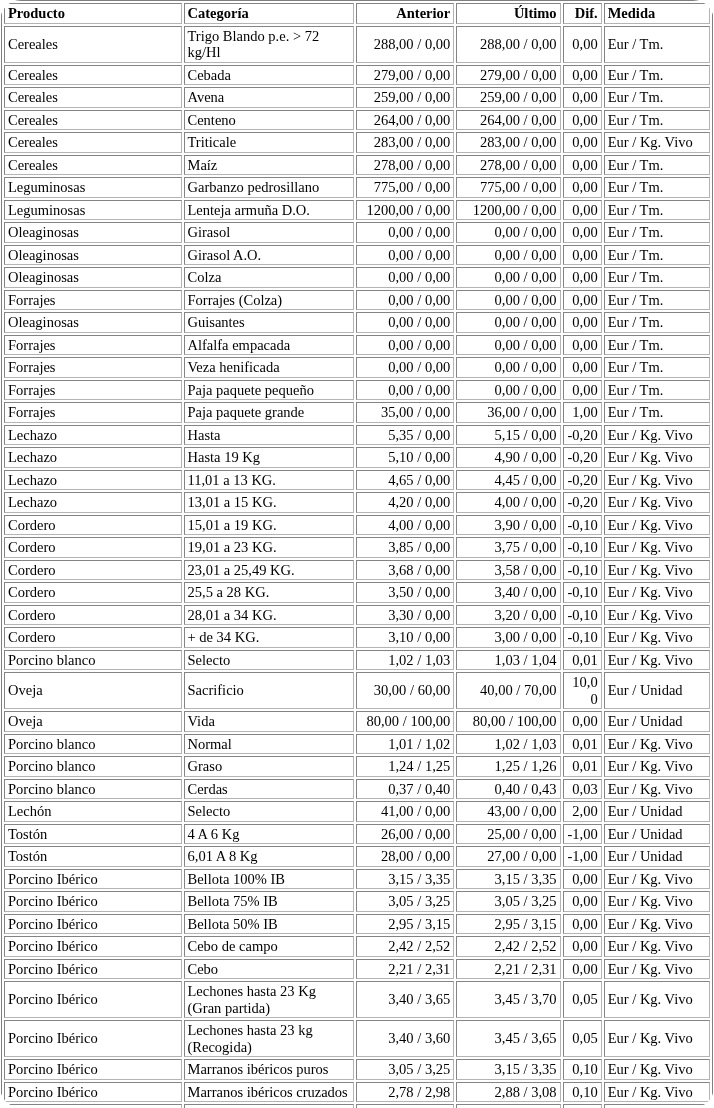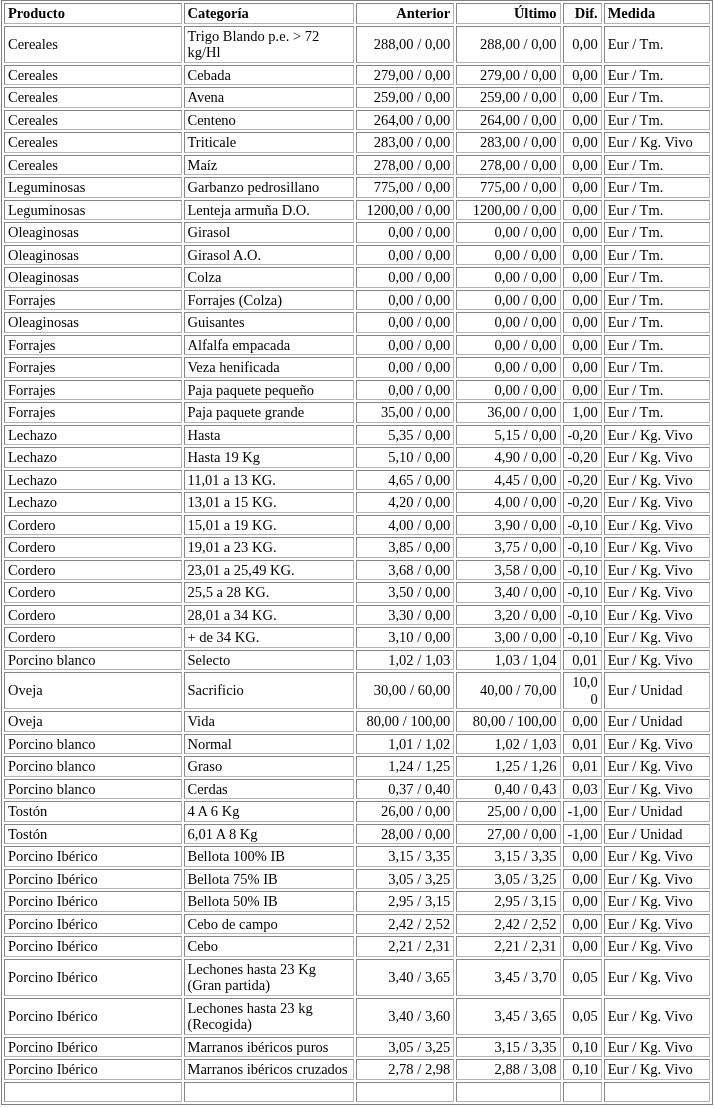--- a/index.html
+++ b/index.html
@@ -3,20 +3,21 @@
 <meta charset="utf-8">
 <style>
   * { box-sizing: border-box; }
   html, body { margin: 0; padding: 0; background: #ffffff; }
   .viewport {
     width: 714px;
     height: 1108px;
     overflow: hidden;
     background: #ffffff;
     position: relative;
+    border-radius: 21px;
   }
   table.prices {
     border-collapse: separate;
     border-spacing: 2px;
     table-layout: fixed;
     width: 712px;
     margin-left: 1px;
     border: 1px solid #7f7f7f;
     font-family: "Liberation Serif", "DejaVu Serif", serif;
     font-size: 14.5px;
@@ -317,20 +318,28 @@
         </tr>
         <tr>
           <td class="al-left">Porcino blanco</td>
           <td class="al-left">Cerdas</td>
           <td class="al-right">0,37 / 0,40</td>
           <td class="al-right">0,40 / 0,43</td>
           <td class="al-right">0,03</td>
           <td class="al-left">Eur / Kg. Vivo</td>
         </tr>
         <tr>
+          <td class="al-left">Lechón</td>
+          <td class="al-left">Selecto</td>
+          <td class="al-right">41,00 / 0,00</td>
+          <td class="al-right">43,00 / 0,00</td>
+          <td class="al-right">2,00</td>
+          <td class="al-left">Eur / Unidad</td>
+        </tr>
+        <tr>
           <td class="al-left">Tostón</td>
           <td class="al-left">4 A 6 Kg</td>
           <td class="al-right">26,00 / 0,00</td>
           <td class="al-right">25,00 / 0,00</td>
           <td class="al-right">-1,00</td>
           <td class="al-left">Eur / Unidad</td>
         </tr>
         <tr>
           <td class="al-left">Tostón</td>
           <td class="al-left">6,01 A 8 Kg</td>

